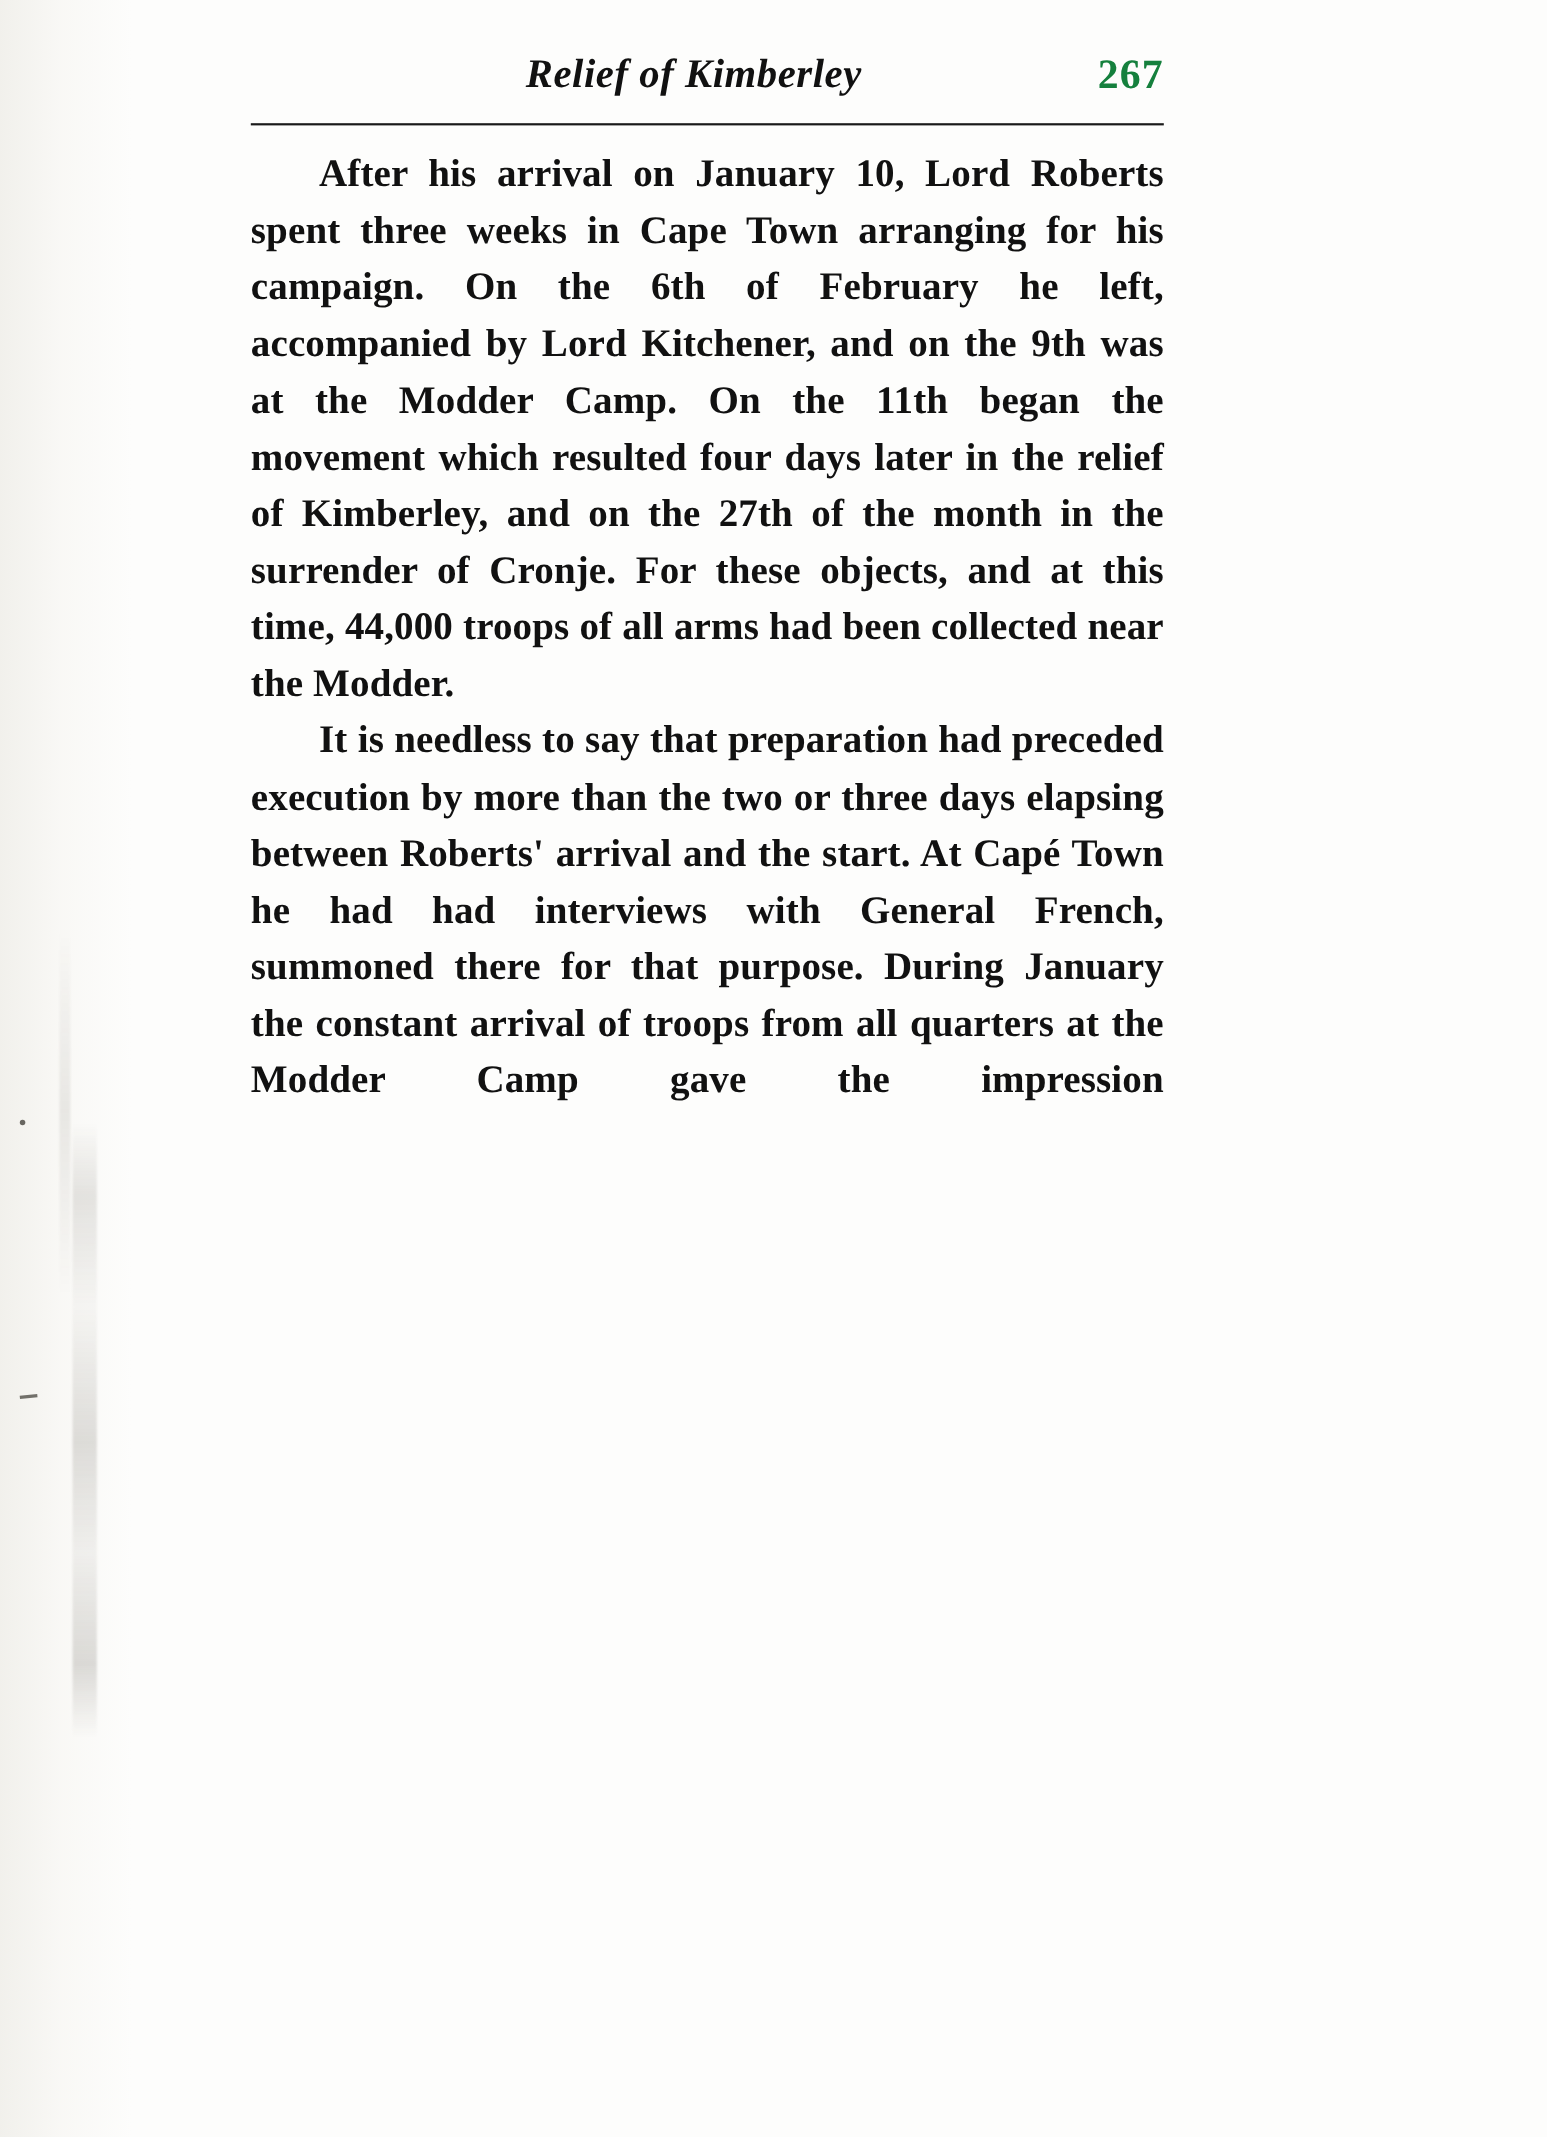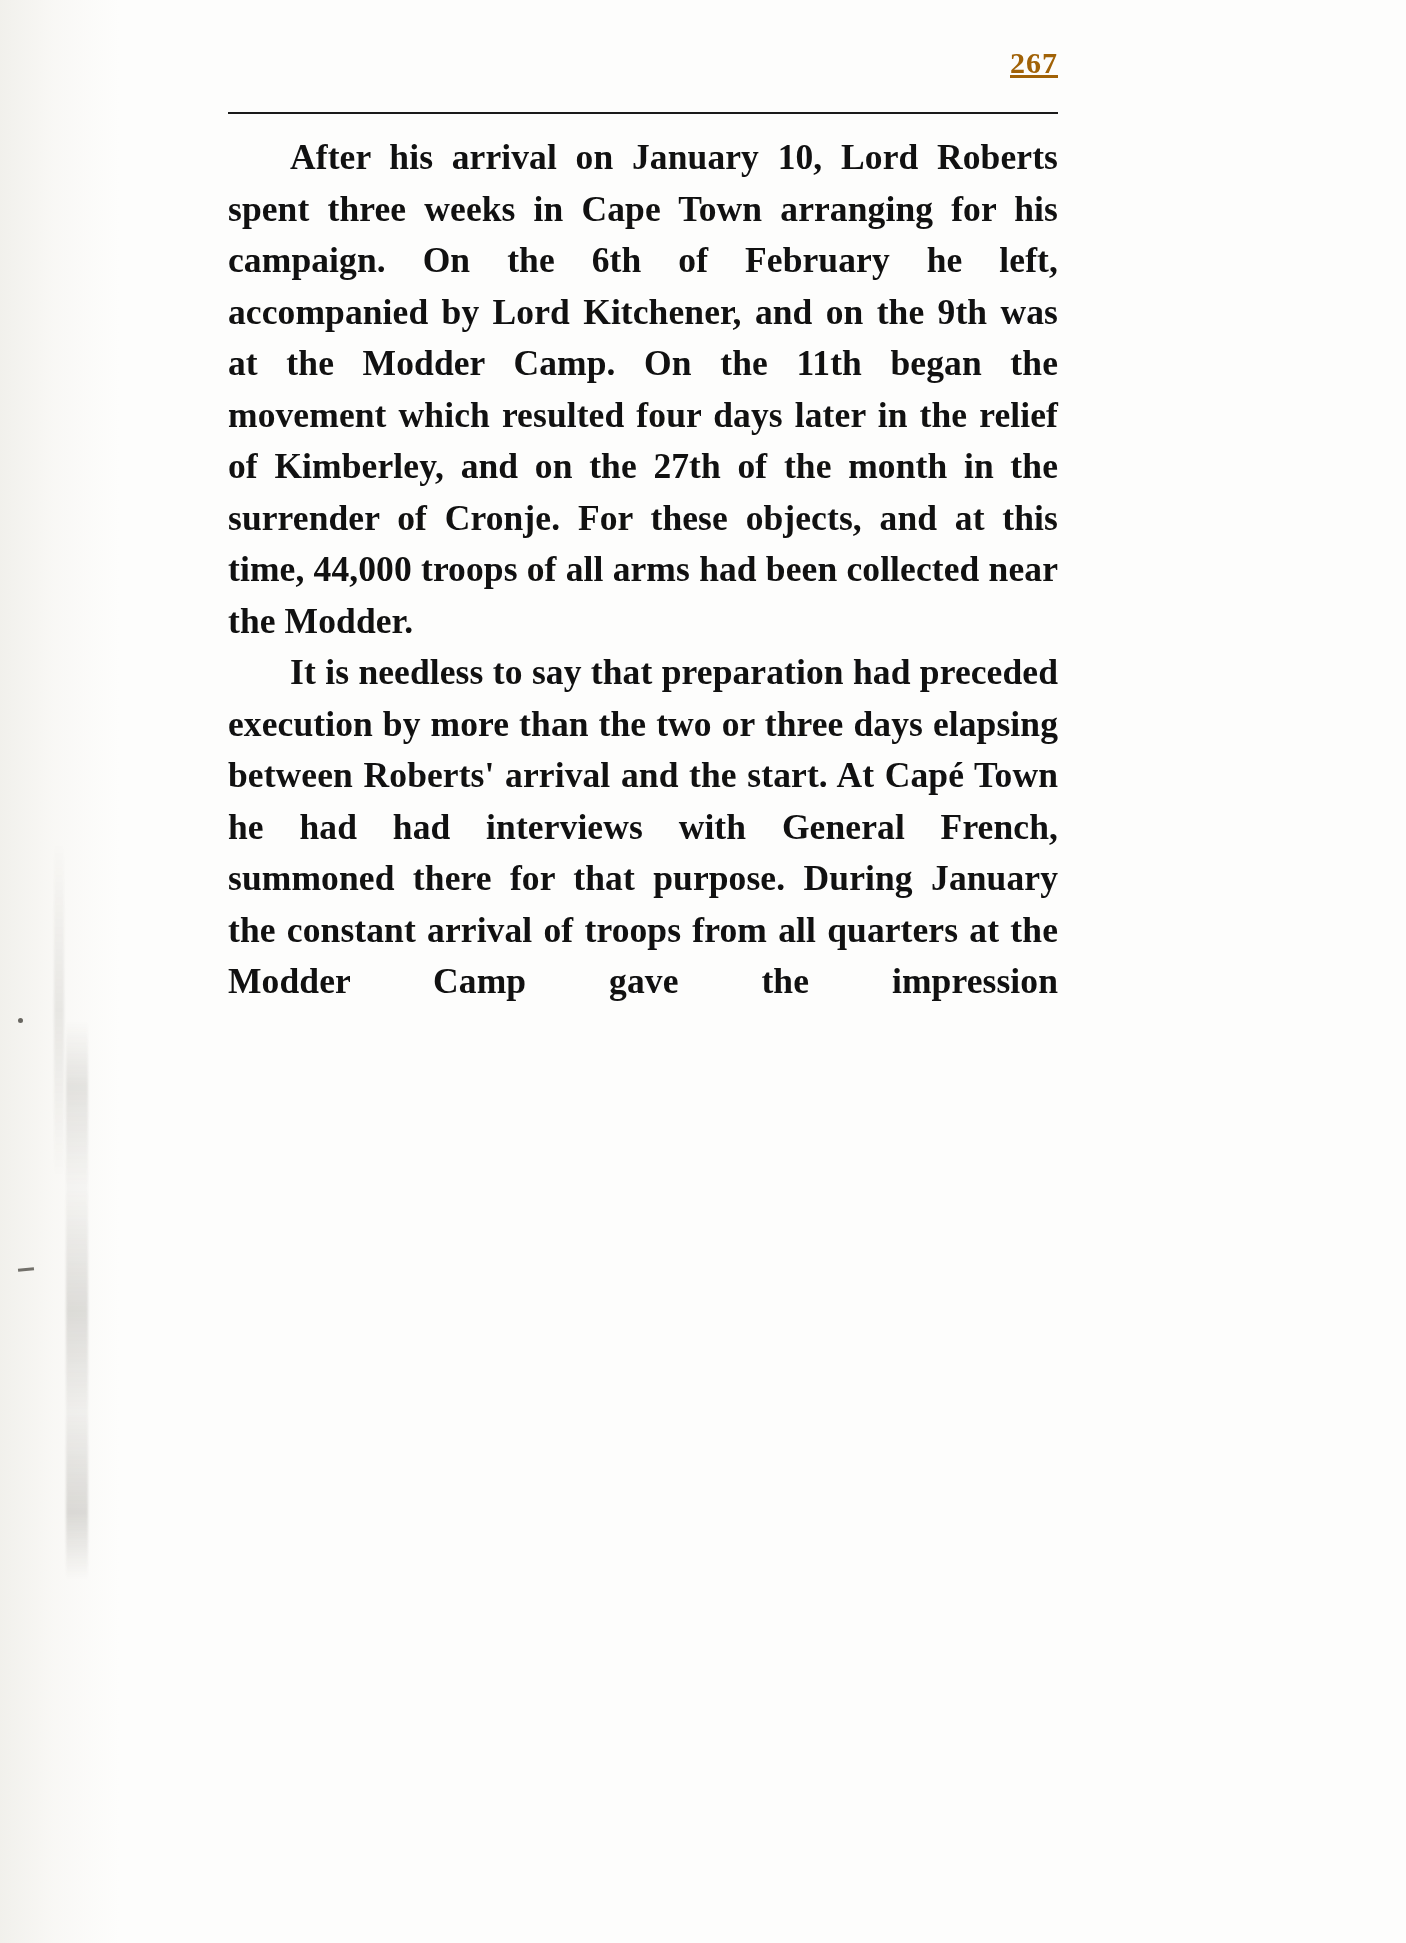--- a/index.html
+++ b/index.html
@@ -99,25 +99,24 @@
     font-size: 37px;
     letter-spacing: 0.5px;
     color: #111;
     white-space: nowrap;
   }
   .page-number {
     position: absolute;
     right: 0;
     top: 6px;
     font-family: "Liberation Serif", serif;
-    font-size: 30px;
+    font-size: 38px;
     font-weight: 600;
     letter-spacing: 1px;
-    color: #a16207;
-    text-decoration: underline;
+    color: #15803d;
   }
   .rule {
     position: absolute;
     left: 0;
     top: 72px;
     width: 830px;
     height: 2px;
     background: #1a1a1a;
   }
 
@@ -159,20 +158,21 @@
 
   <div class="paper-edge"></div>
   <div class="scan-speckle"></div>
   <div class="scan-speckle2"></div>
   <div class="dot-a"></div>
   <div class="dash-b"></div>
 
   <div class="content">
 
     <div class="header">
+      <div class="running-head">Relief of Kimberley</div>
       <div class="page-number">267</div>
       <div class="rule"></div>
     </div>
 
     <div class="body-text">
       <p class="para indent last-ragged">After his arrival on January 10, Lord Roberts spent three weeks in Cape Town arranging for his campaign.  On the 6th of February he left, accompanied by Lord Kitchener, and on the 9th was at the Modder Camp.  On the 11th began the movement which resulted four days later in the relief of Kimberley, and on the 27th of the month in the surrender of Cronje.  For these objects, and at this time, 44,000 troops of all arms had been collected near the Modder.</p>
       <p class="para indent">It is needless to say that preparation had preceded execution by more than the two or three days elapsing between Roberts' arrival and the start.  At Capé Town he had had interviews with General French, summoned there for that purpose.  During January the constant arrival of troops from all quarters at the Modder Camp gave the impression</p>
     </div>
 
   </div>

